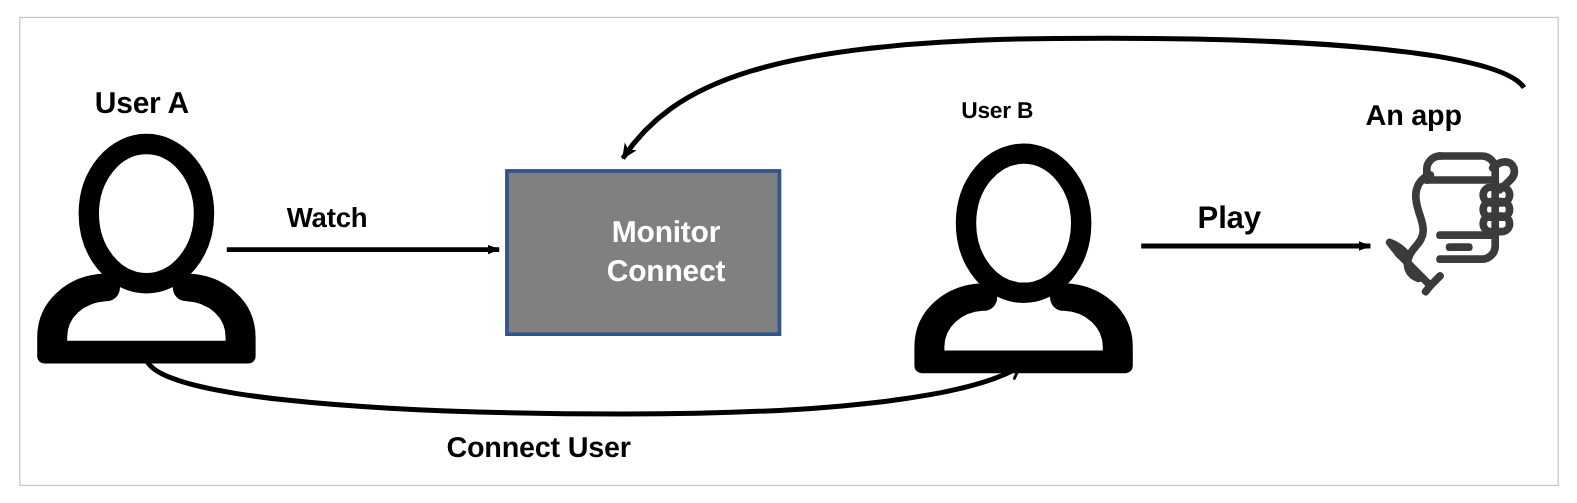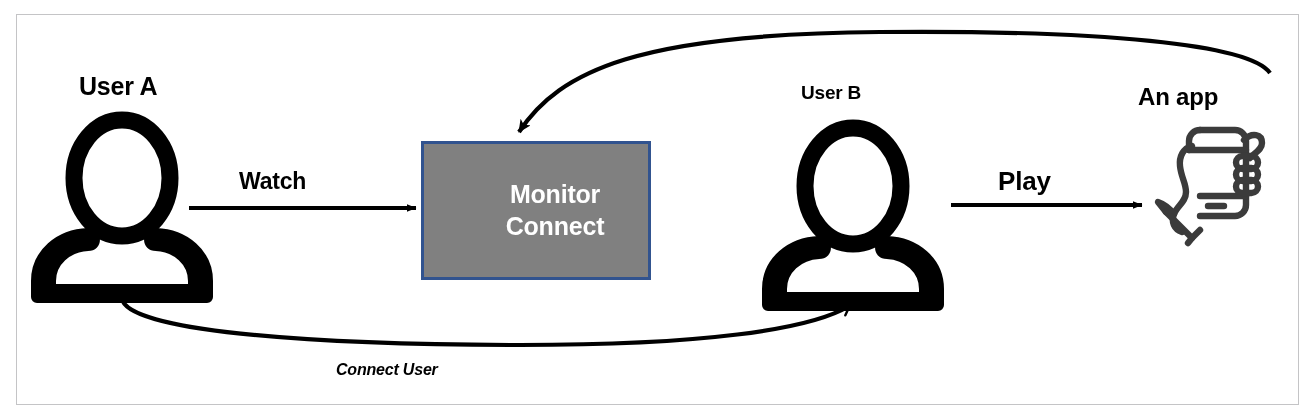--- a/index.html
+++ b/index.html
@@ -65,25 +65,24 @@
     font-size: 23px;
     letter-spacing: -0.2px;
   }
   .label-play {
     left: 998px;
     top: 168px;
     font-size: 26px;
     letter-spacing: -0.2px;
   }
   .label-connect-user {
-    left: 336px;
+    left: 372px;
     top: 362px;
-    font-size: 16px;
+    font-size: 24px;
     letter-spacing: -0.2px;
-    font-style: italic;
   }
   .monitor-box {
     position: absolute;
     left: 421px;
     top: 141px;
     width: 230px;
     height: 139px;
     background: #808080;
     border: 3px solid #31538F;
     box-sizing: border-box;

